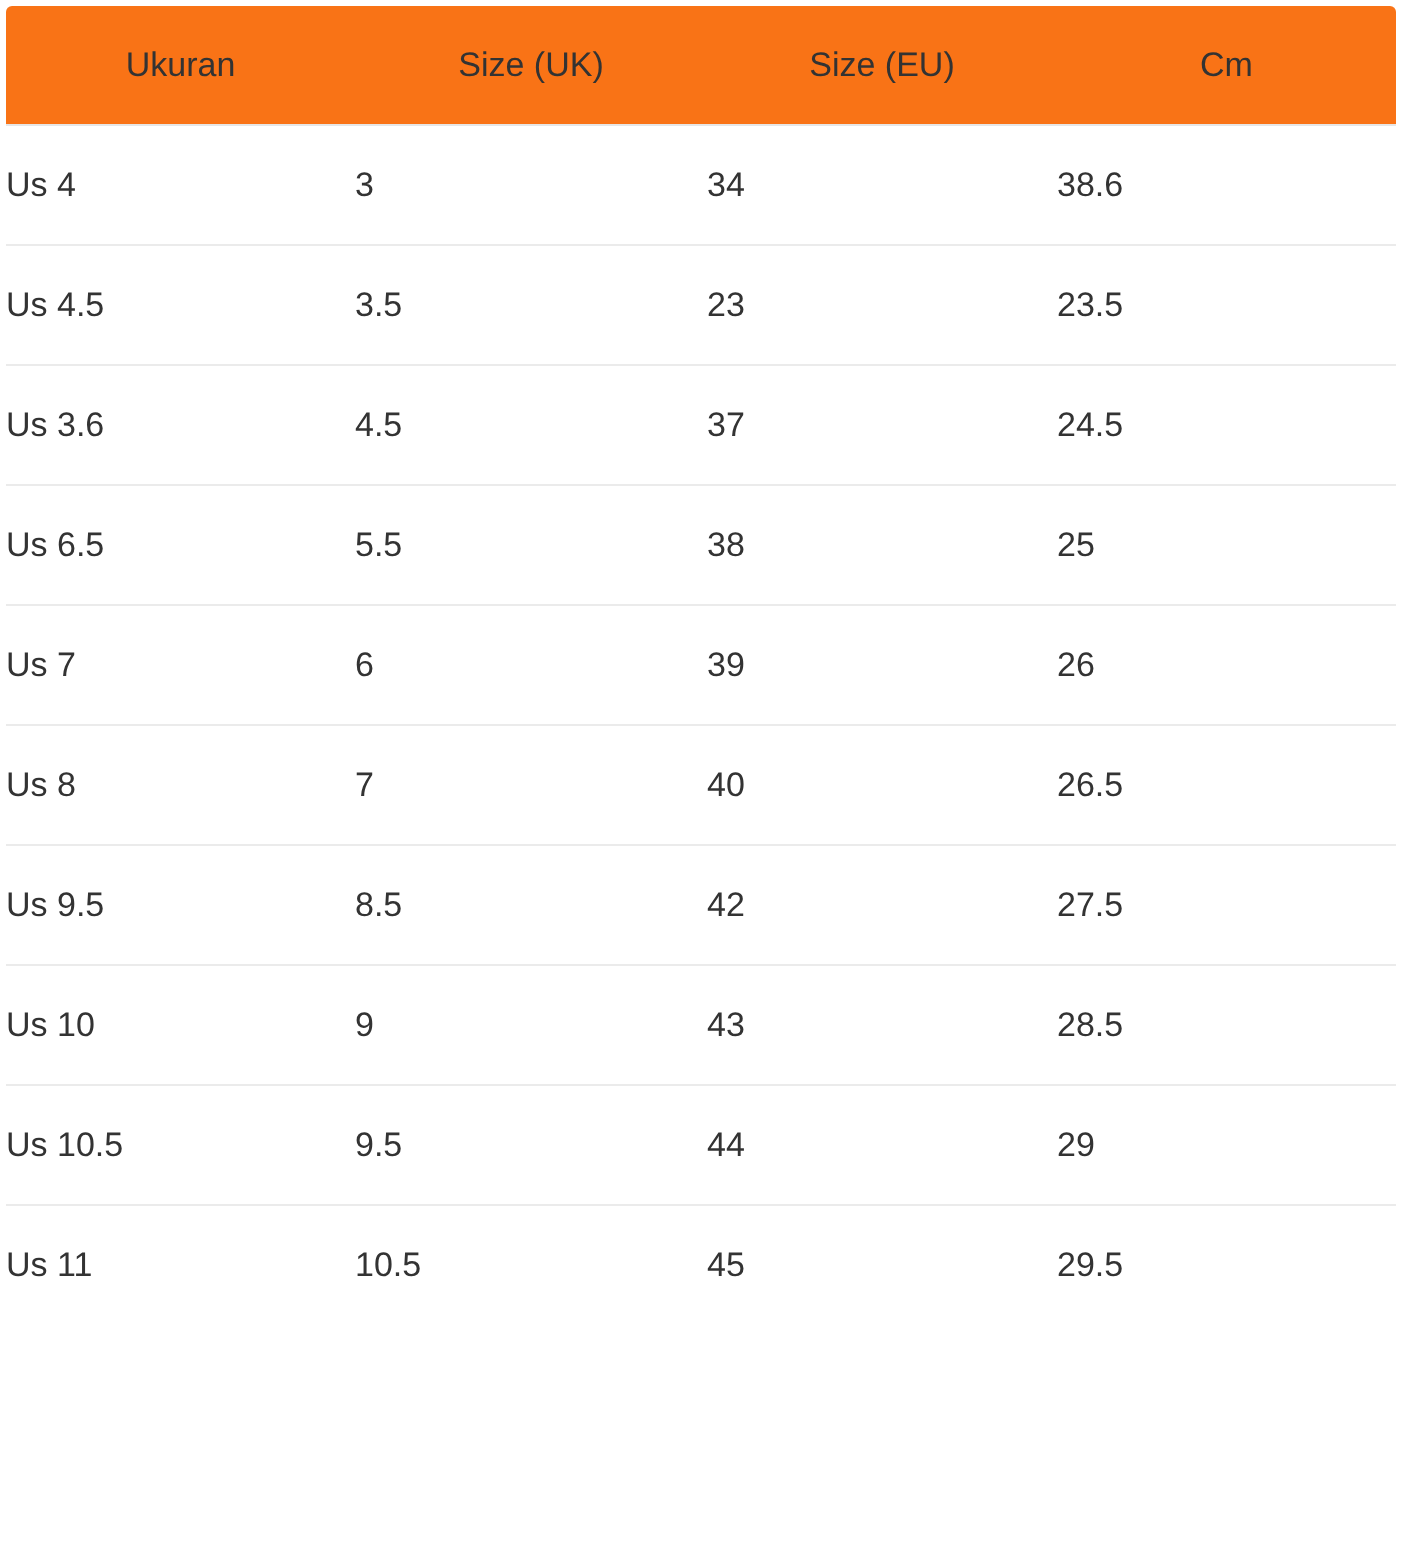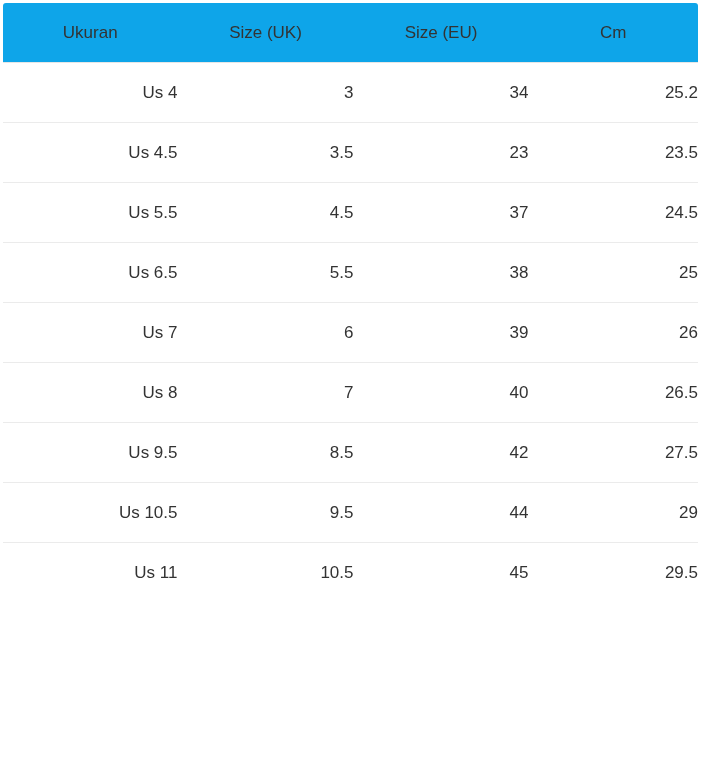--- a/index.html
+++ b/index.html
@@ -27,37 +27,37 @@
     width: 696px;
     border-collapse: collapse;
     table-layout: fixed;
     border: 1px solid #e2e2e2;
     border-radius: 4px;
     overflow: hidden;
     background: #ffffff;
   }
 
   table.size-table thead th {
-    background: #0ea5e9;
+    background: #f97316;
     height: 59px;
     font-size: 17px;
     font-weight: 400;
     color: #333333;
     text-align: center;
     vertical-align: middle;
     border-bottom: 1px solid #e6e6e6;
     padding: 0;
   }
 
   table.size-table tbody td {
     height: 59px;
     font-size: 17px;
     font-weight: 400;
     color: #333333;
-    text-align: right;
+    text-align: left;
     vertical-align: middle;
     background: #ffffff;
     border-bottom: 1px solid #ebebeb;
     padding: 0;
   }
 
   table.size-table tbody tr:last-child td {
     border-bottom: none;
   }
 
@@ -84,30 +84,30 @@
         <th>Size (UK)</th>
         <th>Size (EU)</th>
         <th>Cm</th>
       </tr>
     </thead>
     <tbody>
         <tr>
           <td>Us 4</td>
           <td>3</td>
           <td>34</td>
-          <td>25.2</td>
+          <td>38.6</td>
         </tr>
         <tr>
           <td>Us 4.5</td>
           <td>3.5</td>
           <td>23</td>
           <td>23.5</td>
         </tr>
         <tr>
-          <td>Us 5.5</td>
+          <td>Us 3.6</td>
           <td>4.5</td>
           <td>37</td>
           <td>24.5</td>
         </tr>
         <tr>
           <td>Us 6.5</td>
           <td>5.5</td>
           <td>38</td>
           <td>25</td>
         </tr>
@@ -123,20 +123,26 @@
           <td>40</td>
           <td>26.5</td>
         </tr>
         <tr>
           <td>Us 9.5</td>
           <td>8.5</td>
           <td>42</td>
           <td>27.5</td>
         </tr>
         <tr>
+          <td>Us 10</td>
+          <td>9</td>
+          <td>43</td>
+          <td>28.5</td>
+        </tr>
+        <tr>
           <td>Us 10.5</td>
           <td>9.5</td>
           <td>44</td>
           <td>29</td>
         </tr>
         <tr>
           <td>Us 11</td>
           <td>10.5</td>
           <td>45</td>
           <td>29.5</td>

